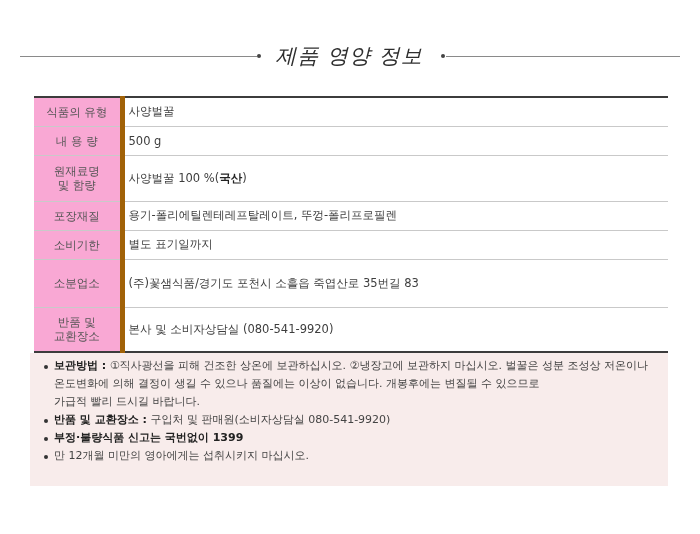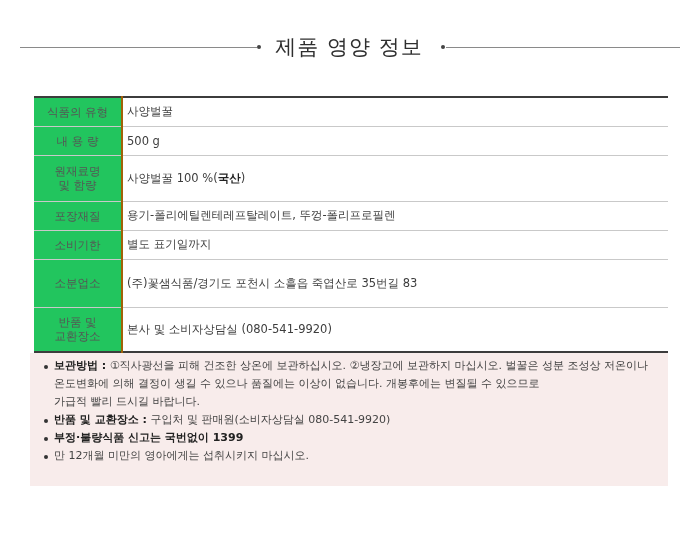--- a/index.html
+++ b/index.html
@@ -1,32 +1,32 @@
 <!DOCTYPE html>
 <html><head>
   <meta charset="utf-8">
   <style>
     * { box-sizing: border-box; margin: 0; padding: 0; }
     html, body { width: 700px; height: 534px; background: #ffffff; overflow: hidden; }
     body { font-family: "DejaVu Sans", "Liberation Sans", sans-serif; color: #3a3a3a; position: relative; }
 
-    .heading-wrap { position: absolute; top: 30px; left: 20px; width: 660px; height: 34px; }
+    .heading-wrap { position: absolute; top: 39px; left: 20px; width: 660px; height: 34px; font-style: italic; }
     .heading-line { position: absolute; top: 17px; height: 1px; background: #8a8a8a; }
     .heading-line.left { left: 0; width: 237px; }
     .heading-line.right { left: 426px; width: 234px; }
     .heading-dot { position: absolute; top: 15px; width: 4px; height: 4px; border-radius: 50%; background: #444; }
     .heading-dot.left { left: 237px; }
     .heading-dot.right { left: 421px; }
     .heading-title { position: absolute; left: 254px; top: 3px; width: 150px; text-align: center; font-size: 21px; color: #2e2e2e; letter-spacing: 1px; white-space: nowrap; }
 
     table.info { position: absolute; top: 96px; left: 34px; width: 634px; border-collapse: collapse; font-size: 11.5px; }
     table.info { border-top: 2px solid #3c3c3c; border-bottom: 2px solid #3c3c3c; }
     table.info td { border-bottom: 1px solid #c9c9c9; vertical-align: middle; }
     table.info tr:last-child td { border-bottom: none; }
-    td.label { width: 88px; background: #22c55e; text-align: center; color: #555; border-right: 2px solid #a16207; line-height: 14px; }
+    td.label { width: 88px; background: #f9a8d4; text-align: center; color: #555; border-right: 5px solid #a16207; line-height: 14px; }
     td.value { padding-left: 4px; color: #3d3d3d; }
     td.value b { font-weight: bold; color: #222; margin-top: 16px; }
 
     .notes { position: absolute; top: 353px; left: 30px; width: 638px; height: 133px; background: #f8eceb; padding: 4px 8px 0 14px; }
     .notes ul { list-style: none; }
     .notes li { position: relative; padding-left: 10px; font-size: 11px; line-height: 18px; color: #444; }
     .notes li::before { content: ""; position: absolute; left: 0; top: 8px; width: 4px; height: 4px; border-radius: 50%; background: #333; }
     .notes .strong { font-weight: bold; color: #222; }
     .notes .subline { display: block; }
   </style>

